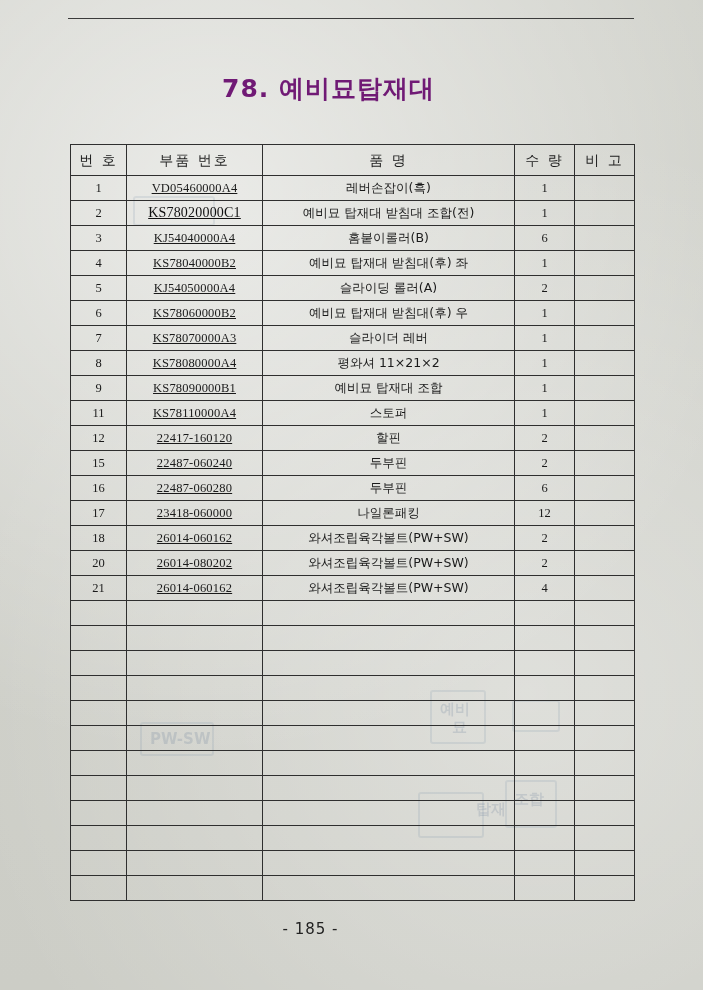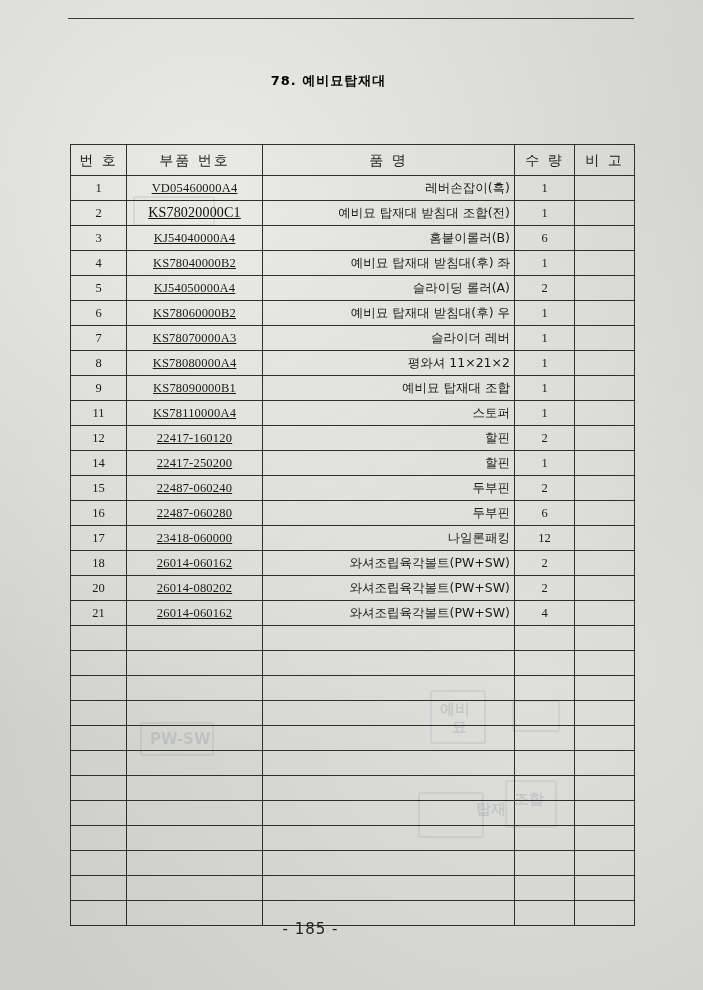--- a/index.html
+++ b/index.html
@@ -38,23 +38,23 @@
     border-top: 1.4px solid #3b3b3b;
   }
   .doc-title {
     position: absolute;
     left: 0;
     top: 72px;
     width: 657px;
     text-align: center;
     font-family: "DejaVu Sans", sans-serif;
     font-weight: bold;
-    font-size: 13px;
+    font-size: 25px;
     letter-spacing: 1px;
-    color: #000000;
+    color: #701a75;
   }
   .table-wrap {
     position: absolute;
     left: 70px;
     top: 144px;
     width: 564px;
   }
   table.parts {
     border-collapse: collapse;
     width: 564px;
@@ -82,21 +82,21 @@
     line-height: 28px;
     font-size: 14px;
     font-weight: normal;
     text-align: center;
     font-family: "DejaVu Sans", sans-serif;
     letter-spacing: 2px;
   }
   th.h-no, th.h-qty, th.h-note { letter-spacing: 3px; }
   td.no, td.qty, td.note { text-align: center; }
   td.code { text-align: center; font-family: "Liberation Serif", serif; letter-spacing: 0.2px; text-decoration: underline; }
-  td.name { text-align: right; padding-left: 6px; font-family: "DejaVu Sans", sans-serif; font-size: 12px; }
+  td.name { text-align: center; padding-left: 6px; font-family: "DejaVu Sans", sans-serif; font-size: 12px; }
   td.empty { height: 24px; }
 
   
   tr[data-row-index="1"] td.code { font-size: 14px; color: #111; }
 
   .page-number {
     position: absolute;
     left: 0;
     top: 920px;
     width: 621px;
@@ -238,27 +238,20 @@
             <td class="qty">1</td>
             <td class="note">&nbsp;</td>
           </tr>
           <tr data-row-index="11">
             <td class="no">12</td>
             <td class="code">22417-160120</td>
             <td class="name">할핀</td>
             <td class="qty">2</td>
             <td class="note">&nbsp;</td>
           </tr>
-          <tr data-row-index="13">
-            <td class="no">14</td>
-            <td class="code">22417-250200</td>
-            <td class="name">할핀</td>
-            <td class="qty">1</td>
-            <td class="note">&nbsp;</td>
-          </tr>
           <tr data-row-index="14">
             <td class="no">15</td>
             <td class="code">22487-060240</td>
             <td class="name">두부핀</td>
             <td class="qty">2</td>
             <td class="note">&nbsp;</td>
           </tr>
           <tr data-row-index="15">
             <td class="no">16</td>
             <td class="code">22487-060280</td>

